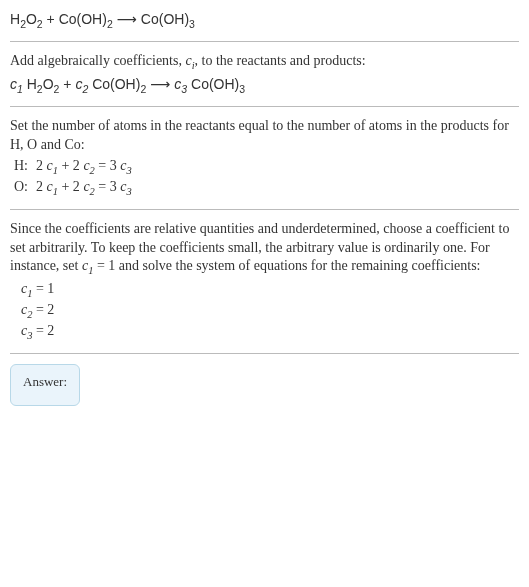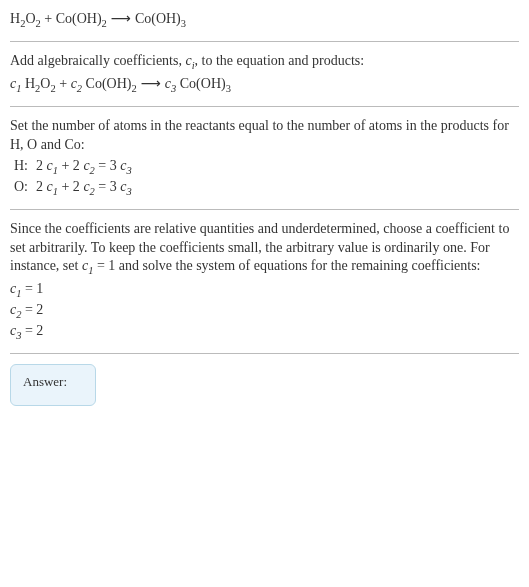--- a/index.html
+++ b/index.html
@@ -18,43 +18,44 @@
     }
     .section {
       margin-bottom: 8px;
     }
     hr {
       border: none;
       border-top: 1px solid #bbb;
       margin: 10px 0;
     }
     .equation {
-      font-family: Liberation Serif, serif;
+      font-family: Liberation Sans, sans-serif;
       margin-top: 2px;
     }
     .atom-table {
       border-collapse: collapse;
       margin-top: 2px;
     }
     .atom-table td {
       padding: 0 4px;
       vertical-align: baseline;
       text-align: right;
     }
     .atom-table td.label {
       text-align: right;
     }
     .coeff-list {
       margin-top: 2px;
+      margin-left: 11px;
     }
     .answer-box {
       background: #eaf4fb;
       border: 1px solid #b8d8e8;
       border-radius: 6px;
-      padding: 8px 28px 10px 12px;
+      padding: 8px 12px 10px 12px;
       width: fit-content;
       margin-top: 4px;
     }
     .answer-label {
       font-size: 13px;
       margin-bottom: 4px;
     }
     .answer-eq {
       padding-left: 20px;
     }
@@ -78,21 +79,21 @@
 <div class="section">
   <div class="equation">
     <span><span>H</span><sub>2</sub><span>O</span><sub>2</sub></span><span> + </span><span><span>Co(OH)</span><sub>2</sub></span><span class="arrow">⟶</span><span><span>Co(OH)</span><sub>3</sub></span>
   </div>
 </div>
 
 <hr>
 
 <div class="section">
   <div>
-    <span>Add algebraically coefficients, </span><span class="ci"><span>c</span><sub>i</sub></span><span>, to the equation and products:</span>
+    <span>Add algebraically coefficients, </span><span class="ci"><span>c</span><sub>i</sub></span><span>, to the reactants and products:</span>
   </div>
   <div class="equation">
     <span class="ci"><span>c</span><sub>1</sub></span> <span><span>H</span><sub>2</sub><span>O</span><sub>2</sub></span><span> + </span><span class="ci"><span>c</span><sub>2</sub></span> <span><span>Co(OH)</span><sub>2</sub></span><span class="arrow">⟶</span><span class="ci"><span>c</span><sub>3</sub></span> <span><span>Co(OH)</span><sub>3</sub></span>
   </div>
 </div>
 
 <hr>
 
 <div class="section">
   <div>Set the number of atoms in the reactants equal to the number of atoms in the products for H, O and Co:</div>

